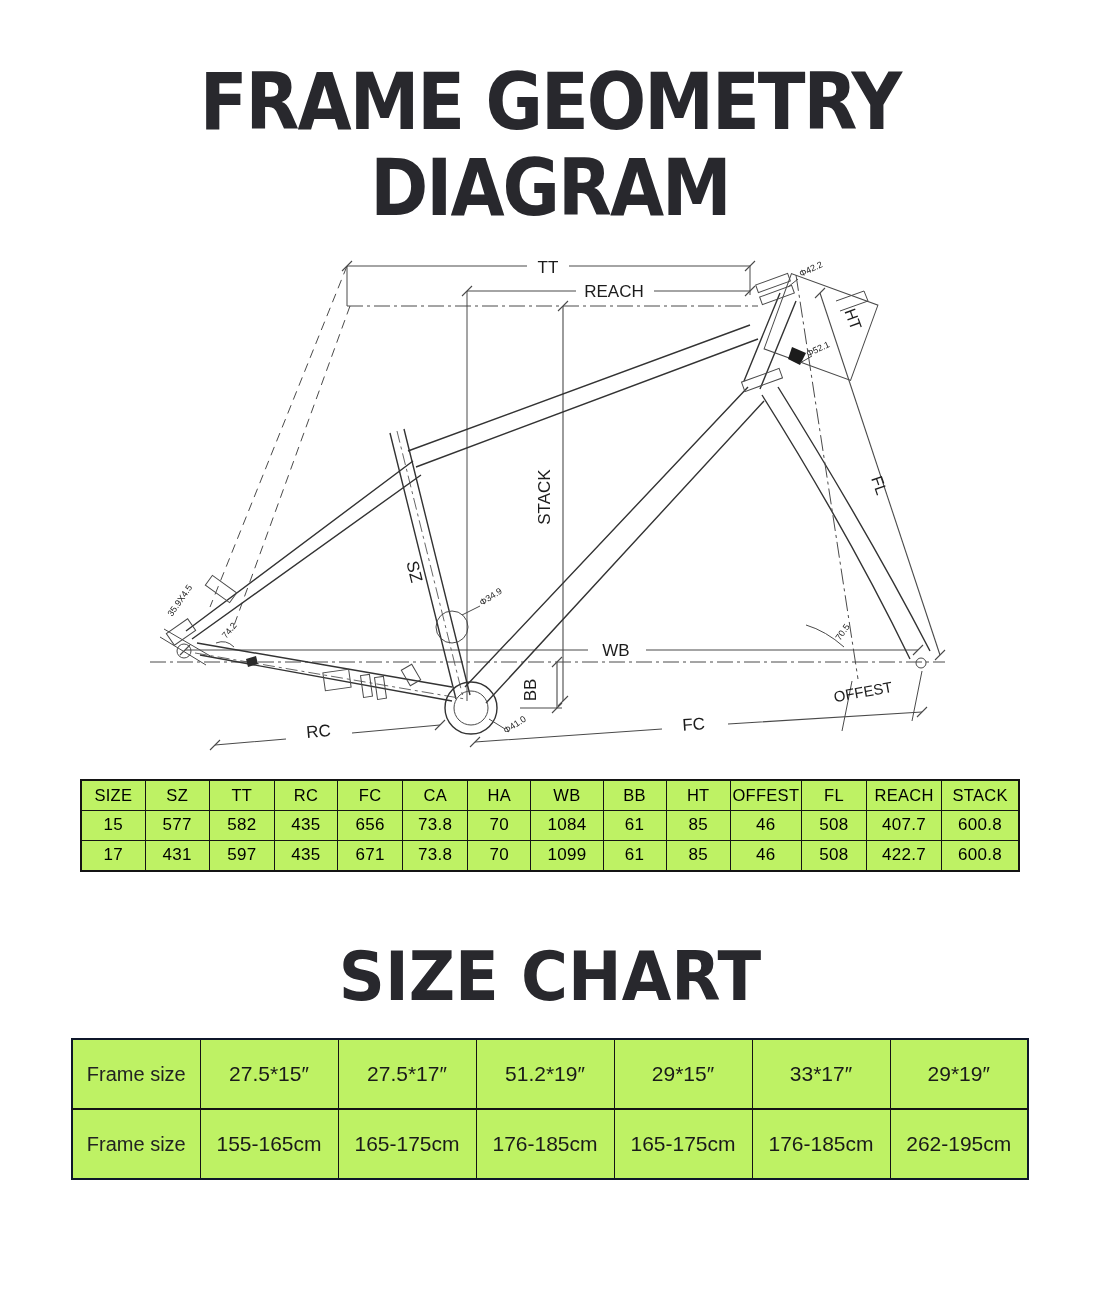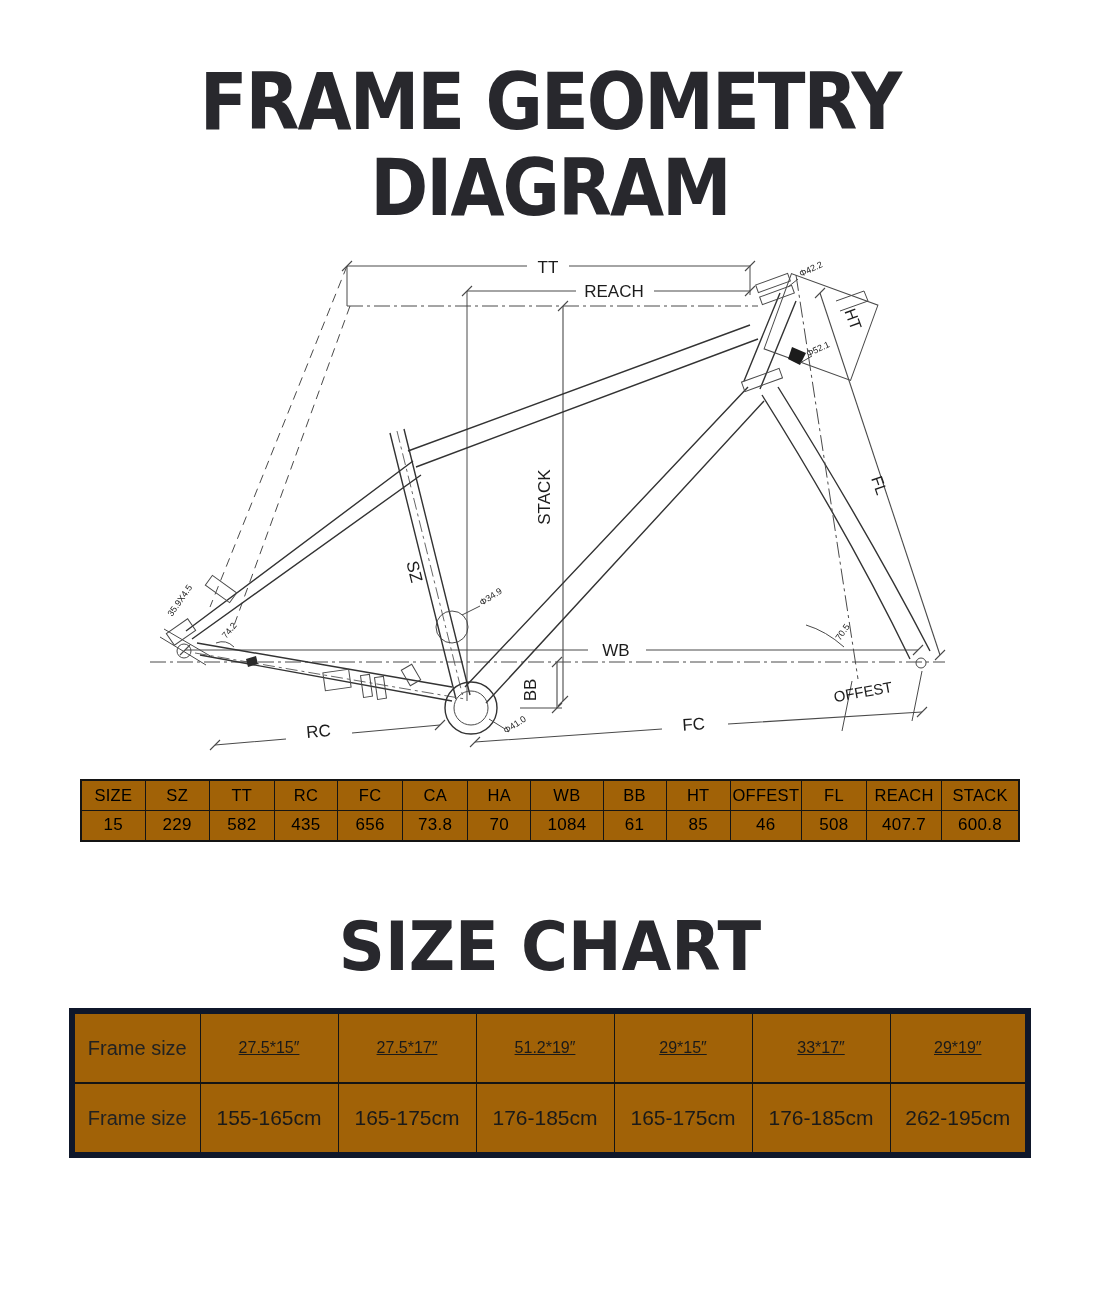--- a/index.html
+++ b/index.html
@@ -12,36 +12,36 @@
   .diagram-wrap{margin-top:22px;}
   svg{display:block;margin:0 auto;}
   .dim{stroke:#4a4a4a;stroke-width:1.1;fill:none;}
   .tube{stroke:#333;stroke-width:1.4;fill:none;}
   .thin{stroke:#4a4a4a;stroke-width:1;fill:none;}
   .dash{stroke:#4a4a4a;stroke-width:1;fill:none;stroke-dasharray:9 6;}
   .dashdot{stroke:#4a4a4a;stroke-width:1;fill:none;stroke-dasharray:16 4 3 4;}
   .dashdot2{stroke:#555;stroke-width:.9;fill:none;stroke-dasharray:12 4 3 4;}
   .dlabel{font-family:"Liberation Sans",sans-serif;fill:#1c1c1c;font-size:17px;}
   .dsmall{font-family:"Liberation Sans",sans-serif;fill:#222;font-size:9px;}
-  table{border-collapse:collapse;margin:0 auto;table-layout:fixed;background:#a16207;}
+  table{border-collapse:collapse;margin:0 auto;table-layout:fixed;background:#bef264;}
   .geo{width:940px;margin-top:14px;border:2px solid #141414;}
   .geo th,.geo td{border:1.6px solid #141414;text-align:center;vertical-align:middle;
     font-family:"Liberation Sans",sans-serif;font-size:17px;font-weight:400;color:#000;
     padding:0;height:29px;letter-spacing:.3px;}
   .geo th{font-size:16.5px;}
   .sizechart-title{
     margin-top:66px;text-align:center;font-family:"DejaVu Sans",sans-serif;
     font-weight:700;color:#28282d;font-size:64px;letter-spacing:0px;
     transform:scaleY(1.05);transform-origin:top center;
   }
-  .sc{width:956px;margin-top:26px;border:6px solid #0f172a;}
+  .sc{width:956px;margin-top:26px;border:2px solid #0f172a;}
   .sc td{border:1.5px solid #141414;text-align:center;vertical-align:middle;
     font-family:"Liberation Sans",sans-serif;color:#1a1a1a;height:68px;padding:0;}
   .sc .rowlabel{font-size:20px;line-height:1.2;color:#222;}
-  .sc .sizeval{font-size:16px;text-decoration:underline;}
+  .sc .sizeval{font-size:21px;}
   .sc .heightval{font-size:21px;}
   .sc tr:first-child td{border-bottom:2.4px solid #141414;}
 </style>
 </head>
 <body>
 
 <div class="title">
   <div>FRAME GEOMETRY</div>
   <div>DIAGRAM</div>
 </div>
@@ -216,34 +216,50 @@
     <th>WB</th>
     <th>BB</th>
     <th>HT</th>
     <th>OFFEST</th>
     <th>FL</th>
     <th>REACH</th>
     <th>STACK</th>
   </tr>
   <tr>
     <td>15</td>
-    <td>229</td>
+    <td>577</td>
     <td>582</td>
     <td>435</td>
     <td>656</td>
     <td>73.8</td>
     <td>70</td>
     <td>1084</td>
     <td>61</td>
     <td>85</td>
     <td>46</td>
     <td>508</td>
     <td>407.7</td>
     <td>600.8</td>
   </tr>
+  <tr>
+    <td>17</td>
+    <td>431</td>
+    <td>597</td>
+    <td>435</td>
+    <td>671</td>
+    <td>73.8</td>
+    <td>70</td>
+    <td>1099</td>
+    <td>61</td>
+    <td>85</td>
+    <td>46</td>
+    <td>508</td>
+    <td>422.7</td>
+    <td>600.8</td>
+  </tr>
 </tbody>
   </table>
 
 <div class="sizechart-title">SIZE CHART</div>
 
 <table class="sc">
   <colgroup>
     <col style="width:128px">
       <col style="width:138px">
       <col style="width:138px">

